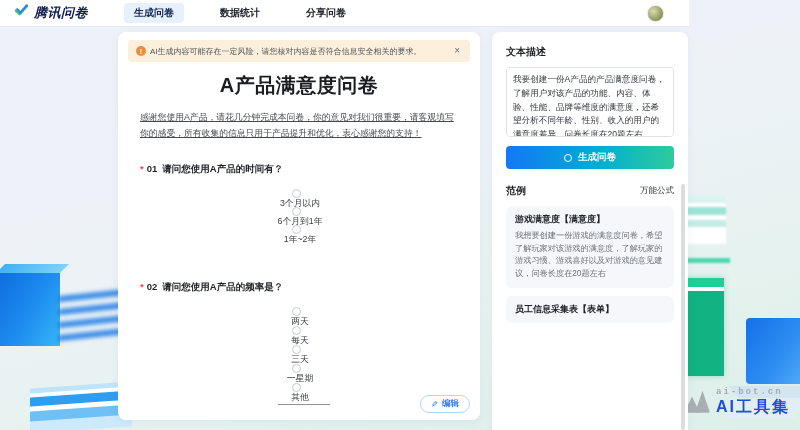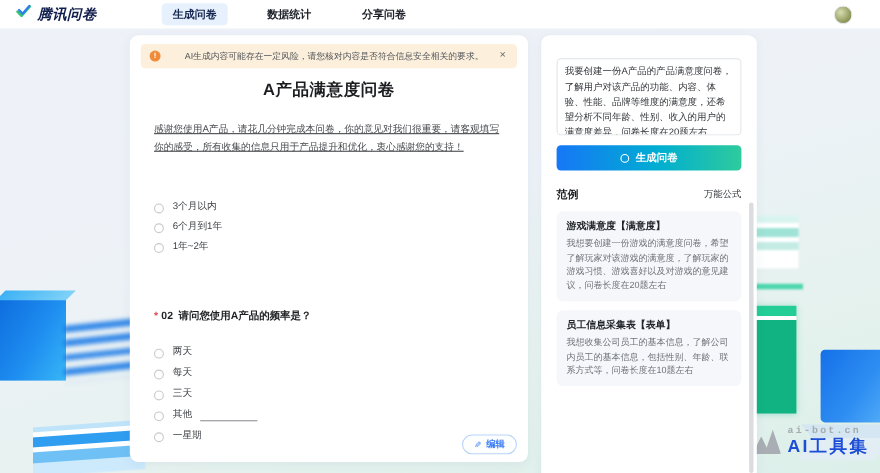--- a/index.html
+++ b/index.html
@@ -28,50 +28,50 @@
     box-shadow:0 0 6px rgba(18,179,131,.35); }
   .cube-blue-br { left:746px; top:318px; width:60px; height:66px; border-radius:4px;
     background:linear-gradient(125deg,#1570e8 0%,#2f8ef2 60%,#54aef7 100%); }
   .cube-blue-br:after { content:""; position:absolute; left:-12px; bottom:-16px; width:84px; height:14px;
     background:#cfe3f3; transform:skewX(40deg); opacity:.8; }
   .slab-bottom-right { left:732px; top:398px; width:70px; height:20px; background:#e3edf5; transform:skewX(-35deg); opacity:.9; }
   .white-panels { left:640px; top:384px; width:48px; height:40px;
     background:linear-gradient(90deg,#ffffff 0 20px,rgba(255,255,255,0) 20px 26px,#ffffff 26px 48px); border-radius:3px; opacity:.85; }
 
   
-  .navbar { position:absolute; z-index:5; left:0; top:0; width:800px; height:27px;
-    background:#ffffff; border-bottom:1px solid #e7edf5; display:flex; align-items:center;gap:23px; }
+  .navbar { position:absolute; z-index:5; left:0; top:0; width:689px; height:27px;
+    background:#ffffff; border-bottom:1px solid #e7edf5; display:flex; align-items:center; }
   .logo { display:flex; align-items:center; gap:5px; margin-left:14px; }
   .logo-text { font-size:13px; font-weight:800; font-style:italic; color:#121f4e; letter-spacing:.5px; }
   .nav-tabs { display:flex; align-items:center; gap:26px; margin-left:36px; }
   .nav-tab { font-size:10px; font-weight:700; color:#20242c; cursor:pointer; padding:3px 10px; border-radius:4px; }
   .nav-tab.active { background:#e7f1fd; color:#15264f; }
   .avatar { position:absolute; right:25px; top:5px; width:17px; height:17px; border-radius:50%;
     background:radial-gradient(circle at 35% 35%,#d8ddb0,#8c9456 70%,#5d6436); border:1px solid #e3e6ea; }
 
   
   .survey-card { position:absolute; z-index:3; left:118px; top:32px; width:362px; height:388px;
     background:#ffffff; border-radius:8px; box-shadow:0 2px 10px rgba(30,60,120,.06); }
   .warn-banner { position:absolute; left:10px; top:8px; width:342px; height:22px; background:#fcf0dc;
     border-radius:4px; display:flex; align-items:center; padding:0 8px; }
   .warn-ic { width:10px; height:10px; border-radius:50%; background:#ef8b39; color:#fff; font-size:7px;
     font-weight:700; display:flex; align-items:center; justify-content:center; flex:0 0 auto; }
-  .warn-text { font-size:8px; color:#52555a; margin-left:22px; flex:1 1 auto; }
+  .warn-text { font-size:8px; color:#52555a; margin-left:4px; flex:1 1 auto; }
   .warn-close { font-size:10px; color:#6b6f75; cursor:pointer; padding:0 2px; line-height:1; }
   .survey-title { position:absolute; left:0; top:40px; width:100%; text-align:center;
-    font-size:15px; font-weight:700; color:#1b1d21; letter-spacing:.5px; }
+    font-size:20px; font-weight:700; color:#1b1d21; letter-spacing:.5px; }
   .survey-intro { position:absolute; left:22px; top:78px; width:320px; font-size:8.8px;
     line-height:1.8; color:#47494d;text-decoration:underline; }
   .question { position:absolute; left:22px; width:320px; }
   .q1 { top:131px; } .q2 { top:249px; }
   .q-head { font-size:9.5px; font-weight:700; color:#1e2023; }
   .q-required { color:#e5484d; margin-right:3px; font-weight:700; }
   .q-num { margin-right:5px; }
   .q-options { margin-top:13px; }
-  .opt-row { display:flex; align-items:flex-end; height:18px; cursor:pointer; }
+  .opt-row { display:flex; align-items:center; height:18px; cursor:pointer;flex-direction:column; }
   .q2 .opt-row { height:19px; }
   .radio { width:9px; height:9px; border:1px solid #c7c9cc; border-radius:50%; background:#fff; margin-right:8px; flex:0 0 auto; }
   .opt-label { font-size:8.8px; color:#3a3d42; }
   .other-line { display:inline-block; width:52px; height:9px; border-bottom:1px solid #8f9296; margin-left:7px; }
   .edit-btn { position:absolute; right:10px; bottom:7px; height:18px; display:flex; align-items:center; gap:4px;
     padding:0 10px; border:1px solid #b9d4fb; border-radius:10px; background:#fdfefe; color:#3f7ef7;
     font-size:8.5px; font-weight:600; cursor:pointer; }
   .pencil { font-size:8px; transform:scaleX(-1); display:inline-block; }
 
   
@@ -151,20 +151,23 @@
   <div class="warn-banner">
     <span class="warn-ic">!</span>
     <span class="warn-text">AI生成内容可能存在一定风险，请您核对内容是否符合信息安全相关的要求。</span>
     <span class="warn-close">×</span>
   </div>
 
   <div class="survey-title">A产品满意度问卷</div>
   <div class="survey-intro">感谢您使用A产品，请花几分钟完成本问卷，你的意见对我们很重要，请客观填写你的感受，所有收集的信息只用于产品提升和优化，衷心感谢您的支持！</div>
 
   <div class="question q1">
+    <div class="q-head">
+      <span class="q-required">*</span><span class="q-num">01</span><span>请问您使用A产品的时间有？</span>
+    </div>
     <div class="q-options">
       <div class="opt-row">
           <span class="radio"></span>
           <span class="opt-label">3个月以内</span>
         </div>
       <div class="opt-row">
           <span class="radio"></span>
           <span class="opt-label">6个月到1年</span>
         </div>
       <div class="opt-row">
@@ -186,37 +189,38 @@
       <div class="opt-row">
           <span class="radio"></span>
           <span class="opt-label">每天</span>
         </div>
       <div class="opt-row">
           <span class="radio"></span>
           <span class="opt-label">三天</span>
         </div>
       <div class="opt-row">
           <span class="radio"></span>
+          <span class="opt-label">一星期</span>
+        </div>
+      <div class="opt-row">
+          <span class="radio"></span>
           <span class="opt-label">其他</span>
           <span class="other-line"></span>
-        </div>
-      <div class="opt-row">
-          <span class="radio"></span>
-          <span class="opt-label">一星期</span>
         </div>
     </div>
   </div>
 
   <div class="edit-btn">
     <span class="pencil">✎</span>
     <span>编辑</span>
   </div>
 </div>
 
 <div class="sidebar">
+  <div class="panel-title">文本描述</div>
   <textarea class="desc-textarea" style="">我要创建一份A产品的产品满意度问卷，了解用户对该产品的功能、内容、体验、性能、品牌等维度的满意度，还希望分析不同年龄、性别、收入的用户的满意度差异，问卷长度在20题左右</textarea>
   <button class="gen-btn">
     <span class="gen-ring"></span>
     <span>生成问卷</span>
   </button>
 
   <div class="examples-head">
     <span class="panel-title">范例</span>
     <span class="examples-link">万能公式</span>
   </div>
@@ -225,18 +229,17 @@
     <div class="ex-title-row">
         <span class="ex-title">游戏满意度【满意度】</span>
       </div>
     <div class="ex-body">我想要创建一份游戏的满意度问卷，希望了解玩家对该游戏的满意度，了解玩家的游戏习惯、游戏喜好以及对游戏的意见建议，问卷长度在20题左右</div>
   </div>
 
   <div class="ex-card">
     <div class="ex-title-row">
         <span class="ex-title">员工信息采集表【表单】</span>
       </div>
-    <div class="ex-body">我想收集公司员工的基本信息，了解公司内员工的基本信息，包括性别、年龄、联系方式等，问卷长度在10题左右</div>
   </div>
 
 
   <div class="sb-scrollbar"></div>
 </div>
 
 </body></html>

